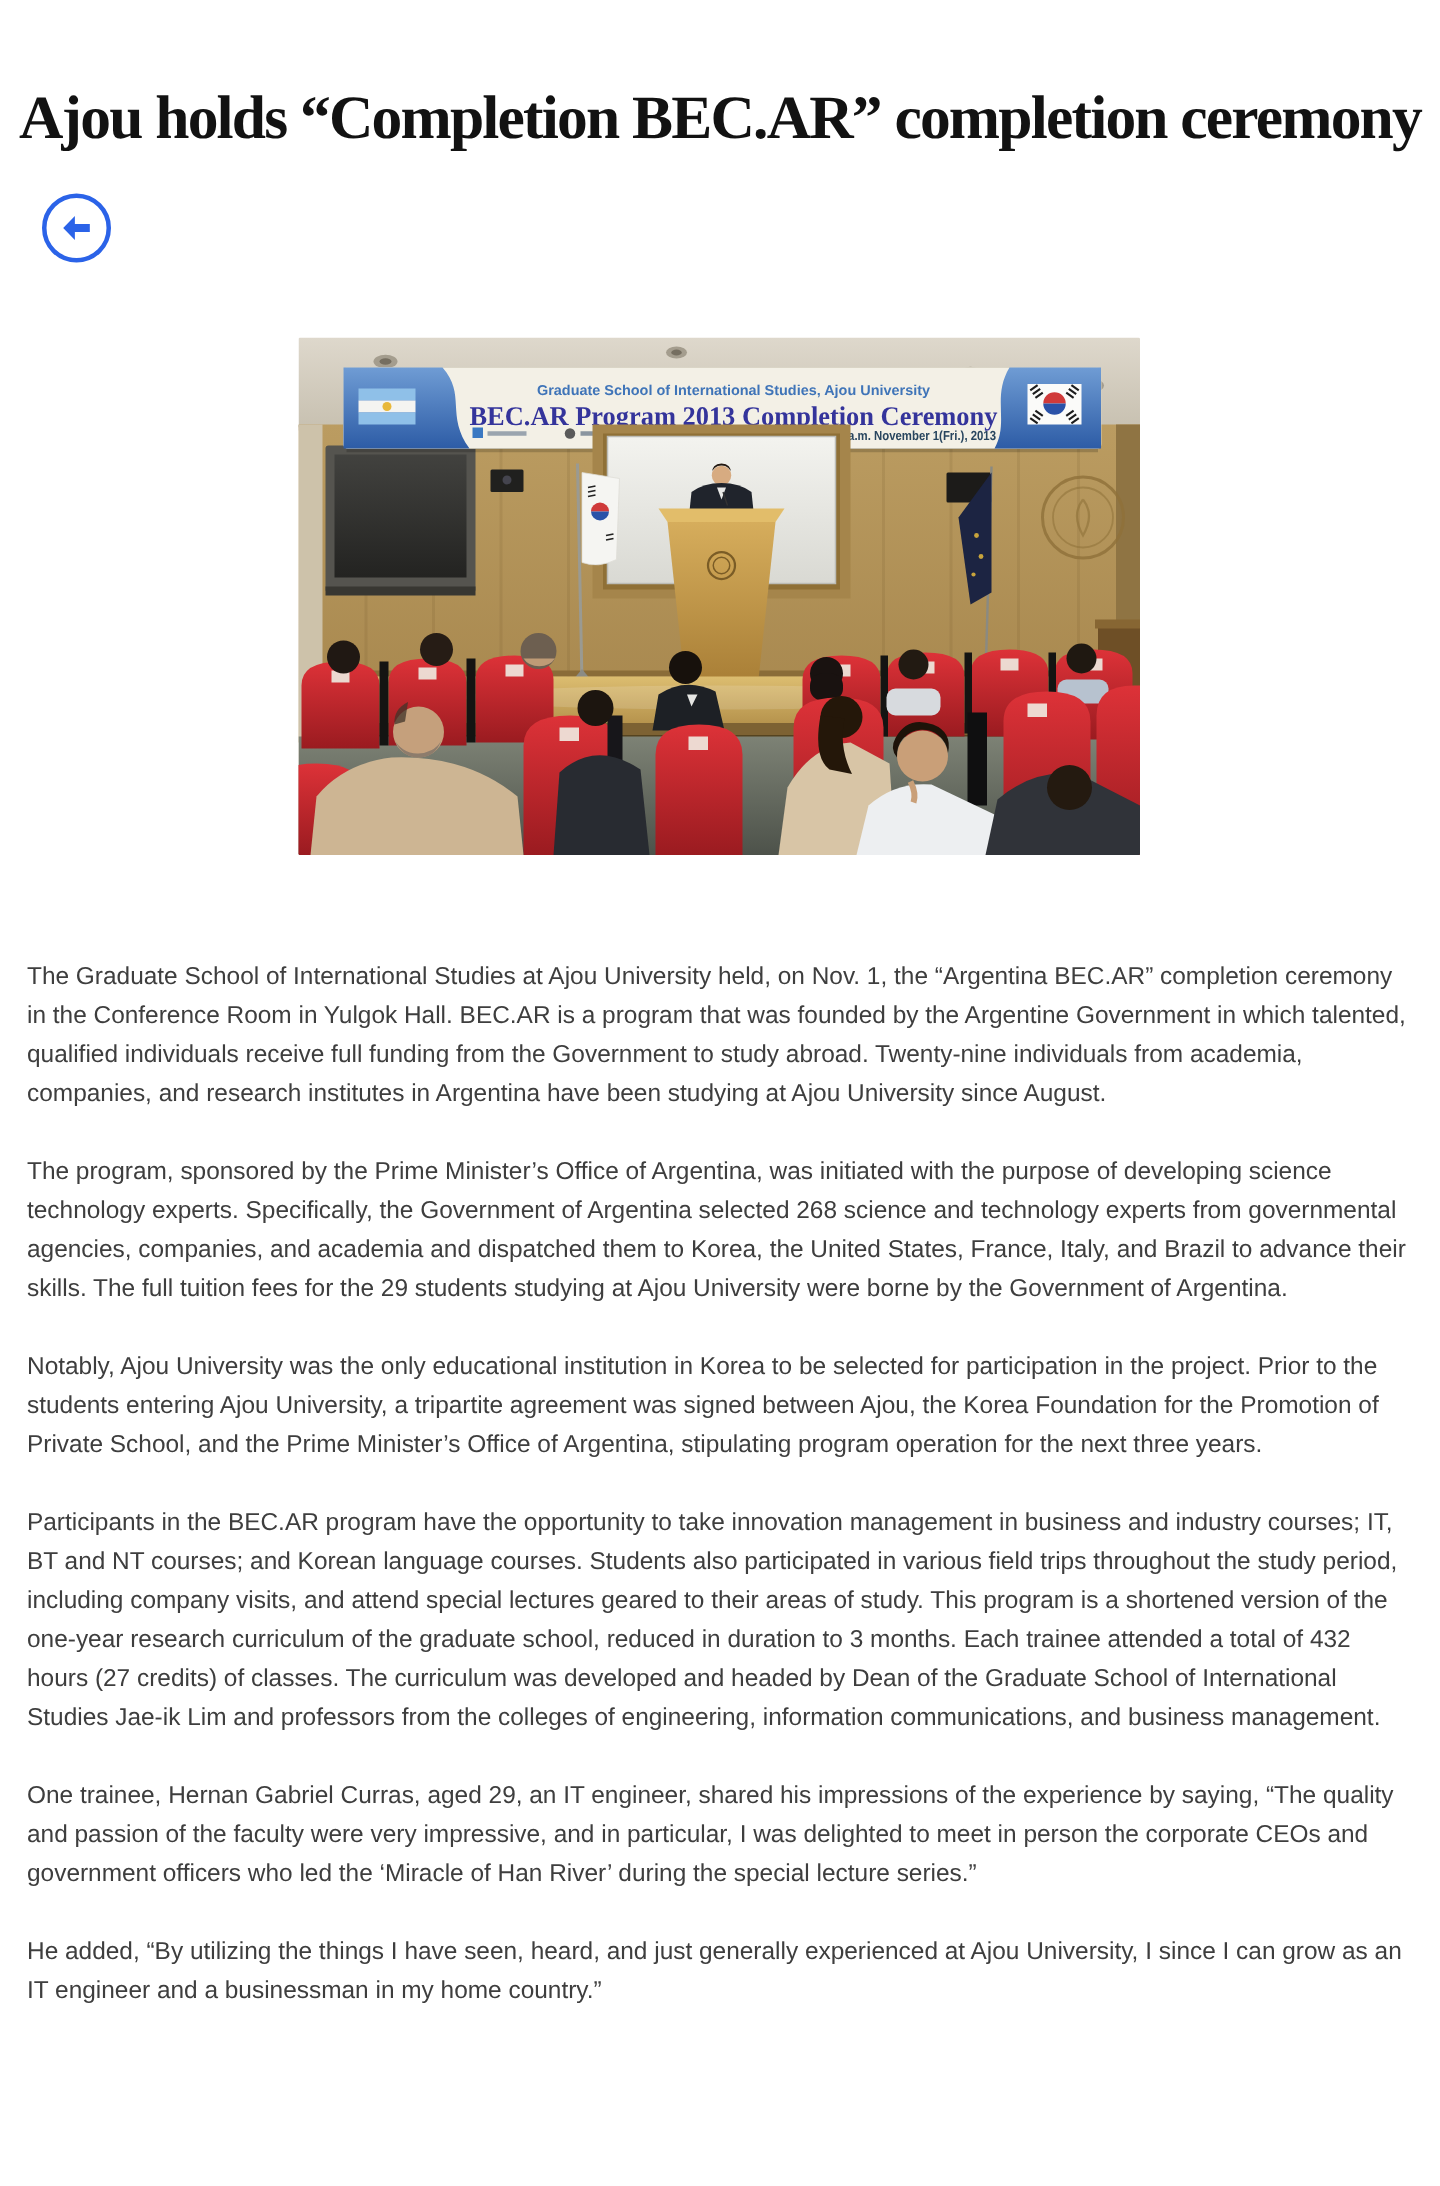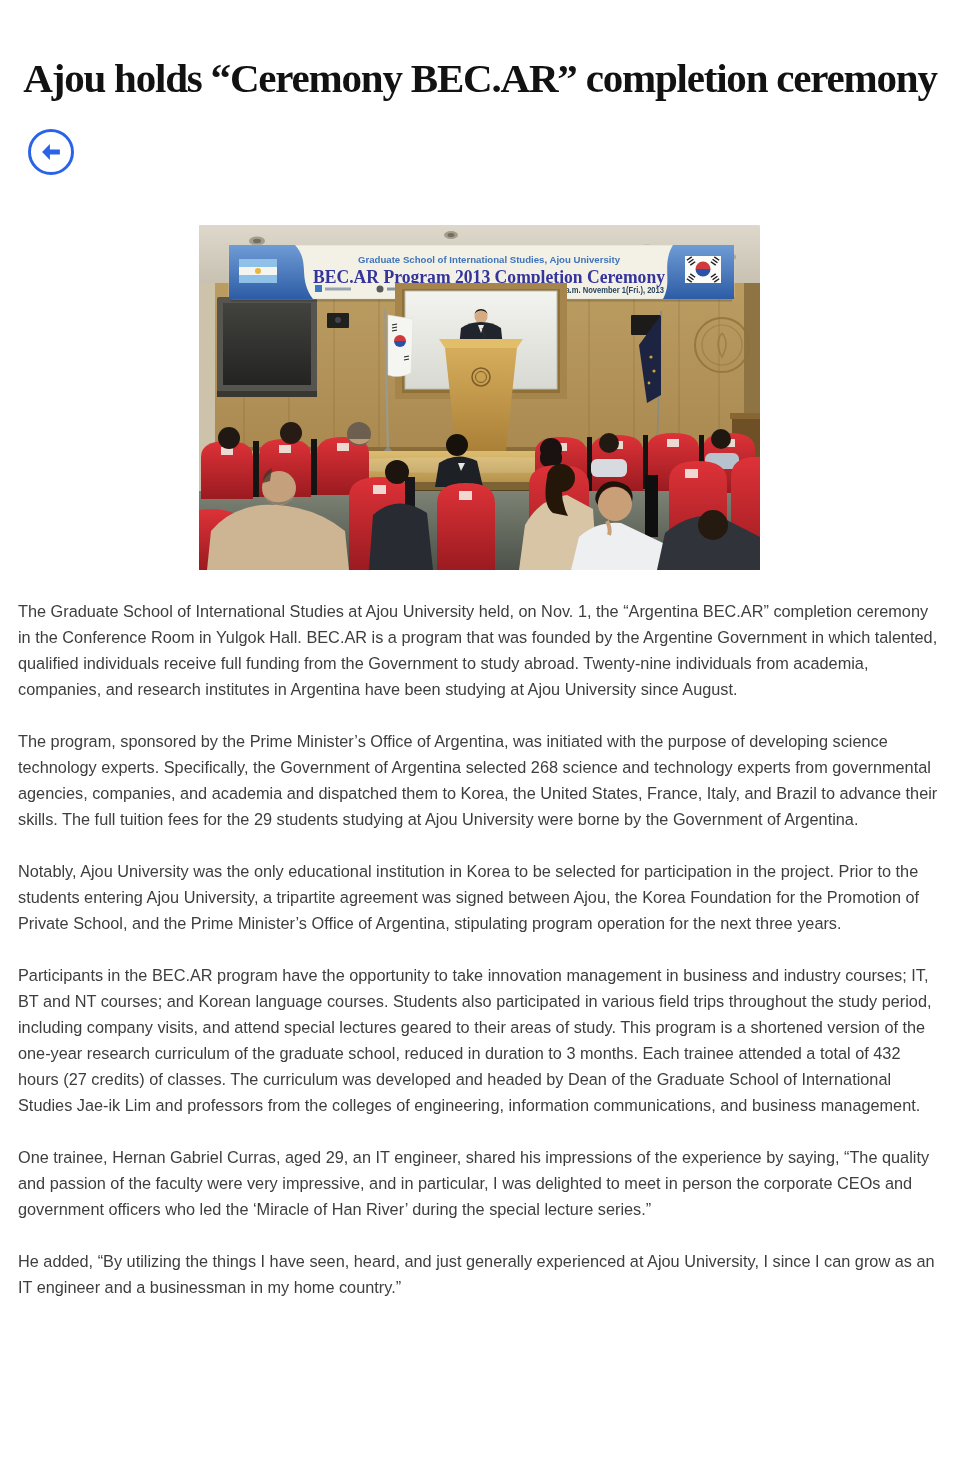--- a/index.html
+++ b/index.html
@@ -11,33 +11,33 @@
     letter-spacing:-1.2px;color:#121212;line-height:1.12;}
 
   .back-btn{display:flex;align-items:center;justify-content:center;
     width:46px;height:46px;box-sizing:border-box;border:3px solid #2b63e8;
     border-radius:50%;margin:27px 0 0 28px;background:#fff;cursor:pointer;padding:0;}
   .back-btn svg{display:block;}
 
   .photo-wrap{width:471px;height:345px;margin:50px 0 0 199px;}
   .photo-wrap svg{display:block;width:561px;height:345px;border-radius:1px;}
 
-  .article{width:925px;padding:0 0 34px 18px;margin-top:28px;
+  .article{width:925px;padding:0 0 34px 18px;margin-top:68px;
     color:#3e3e3e;font-size:16.3px;line-height:26px;}
   .article p{margin:0 0 26px;hyphens:manual;}
 
   .svgtxt{font-family:"Liberation Sans",sans-serif;font-weight:700;}
   .svgserif{font-family:"Liberation Serif",serif;font-weight:700;}
 </style>
 </head>
 <body>
 
 <div class="page">
 
-  <h1 class="headline">Ajou holds “Ceremony BEC.AR” completion ceremony</h1>
+  <h1 class="headline">Ajou holds “Completion BEC.AR” completion ceremony</h1>
 
   <button class="back-btn" aria-label="back">
     <span>
       <svg width="26" height="26" viewBox="0 0 24 24">
         <path d="M11 4.6 L3.8 12 L11 19.4 L11 14.4 L20.2 14.4 L20.2 9.6 L11 9.6 Z" fill="#2b63e8"></path>
       </svg>
     </span>
   </button>
 
   <div class="photo-wrap">

